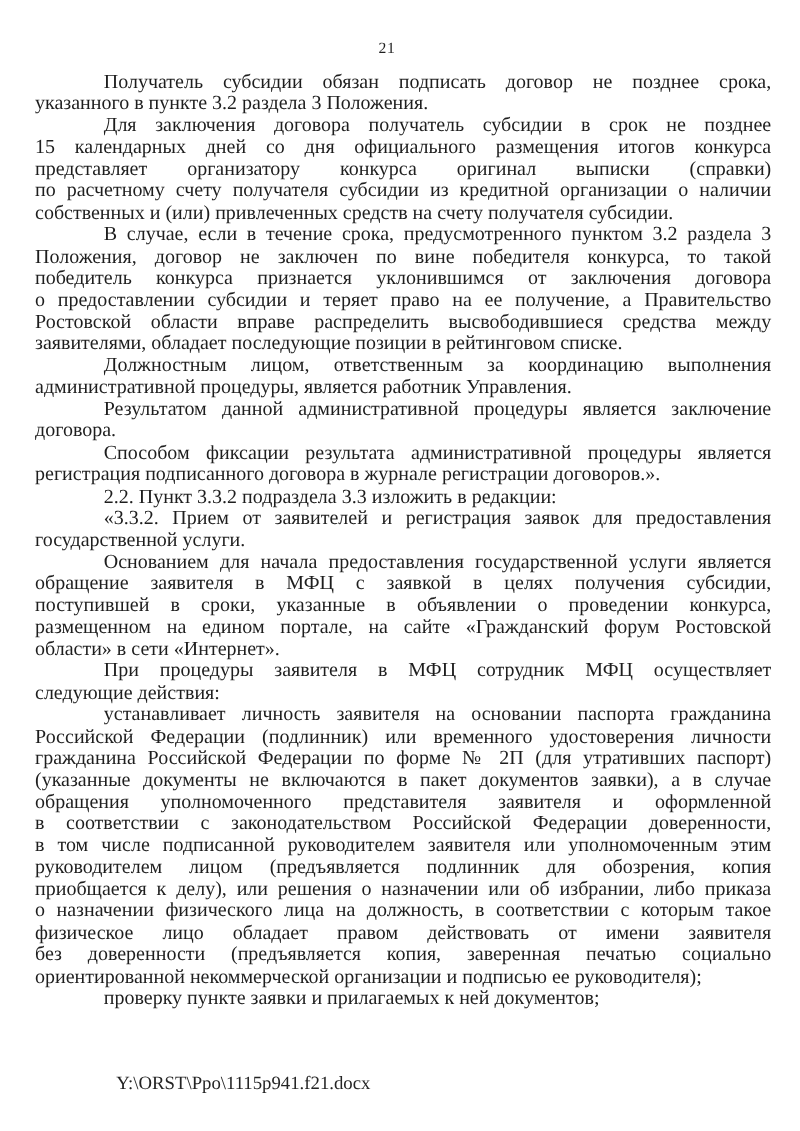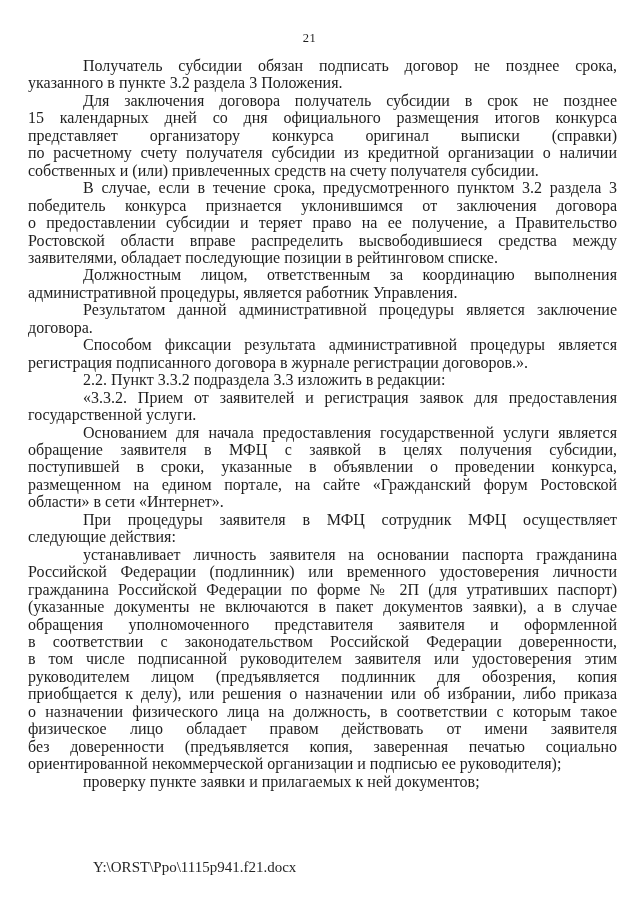--- a/index.html
+++ b/index.html
@@ -62,20 +62,21 @@
       </div>
       <div class="para">
         <div class="line first">Для заключения договора получатель субсидии в срок не позднее</div>
         <div class="line">15 календарных дней со дня официального размещения итогов конкурса</div>
         <div class="line">представляет организатору конкурса оригинал выписки (справки)</div>
         <div class="line">по расчетному счету получателя субсидии из кредитной организации о наличии</div>
         <div class="line last">собственных и (или) привлеченных средств на счету получателя субсидии.</div>
       </div>
       <div class="para">
         <div class="line first">В случае, если в течение срока, предусмотренного пунктом 3.2 раздела 3</div>
+        <div class="line">Положения, договор не заключен по вине победителя конкурса, то такой</div>
         <div class="line">победитель конкурса признается уклонившимся от заключения договора</div>
         <div class="line">о предоставлении субсидии и теряет право на ее получение, а Правительство</div>
         <div class="line">Ростовской области вправе распределить высвободившиеся средства между</div>
         <div class="line last">заявителями, обладает последующие позиции в рейтинговом списке.</div>
       </div>
       <div class="para">
         <div class="line first">Должностным лицом, ответственным за координацию выполнения</div>
         <div class="line last">административной процедуры, является работник Управления.</div>
       </div>
       <div class="para">
@@ -104,21 +105,21 @@
         <div class="line first">При процедуры заявителя в МФЦ сотрудник МФЦ осуществляет</div>
         <div class="line last">следующие действия:</div>
       </div>
       <div class="para">
         <div class="line first">устанавливает личность заявителя на основании паспорта гражданина</div>
         <div class="line">Российской Федерации (подлинник) или временного удостоверения личности</div>
         <div class="line">гражданина Российской Федерации по форме № 2П (для утративших паспорт)</div>
         <div class="line">(указанные документы не включаются в пакет документов заявки), а в случае</div>
         <div class="line">обращения уполномоченного представителя заявителя и оформленной</div>
         <div class="line">в соответствии с законодательством Российской Федерации доверенности,</div>
-        <div class="line">в том числе подписанной руководителем заявителя или удостоверения этим</div>
+        <div class="line">в том числе подписанной руководителем заявителя или уполномоченным этим</div>
         <div class="line">руководителем лицом (предъявляется подлинник для обозрения, копия</div>
         <div class="line">приобщается к делу), или решения о назначении или об избрании, либо приказа</div>
         <div class="line">о назначении физического лица на должность, в соответствии с которым такое</div>
         <div class="line">физическое лицо обладает правом действовать от имени заявителя</div>
         <div class="line">без доверенности (предъявляется копия, заверенная печатью социально</div>
         <div class="line last">ориентированной некоммерческой организации и подписью ее руководителя);</div>
       </div>
       <div class="para">
         <div class="line first last">проверку пункте заявки и прилагаемых к ней документов;</div>
       </div>

